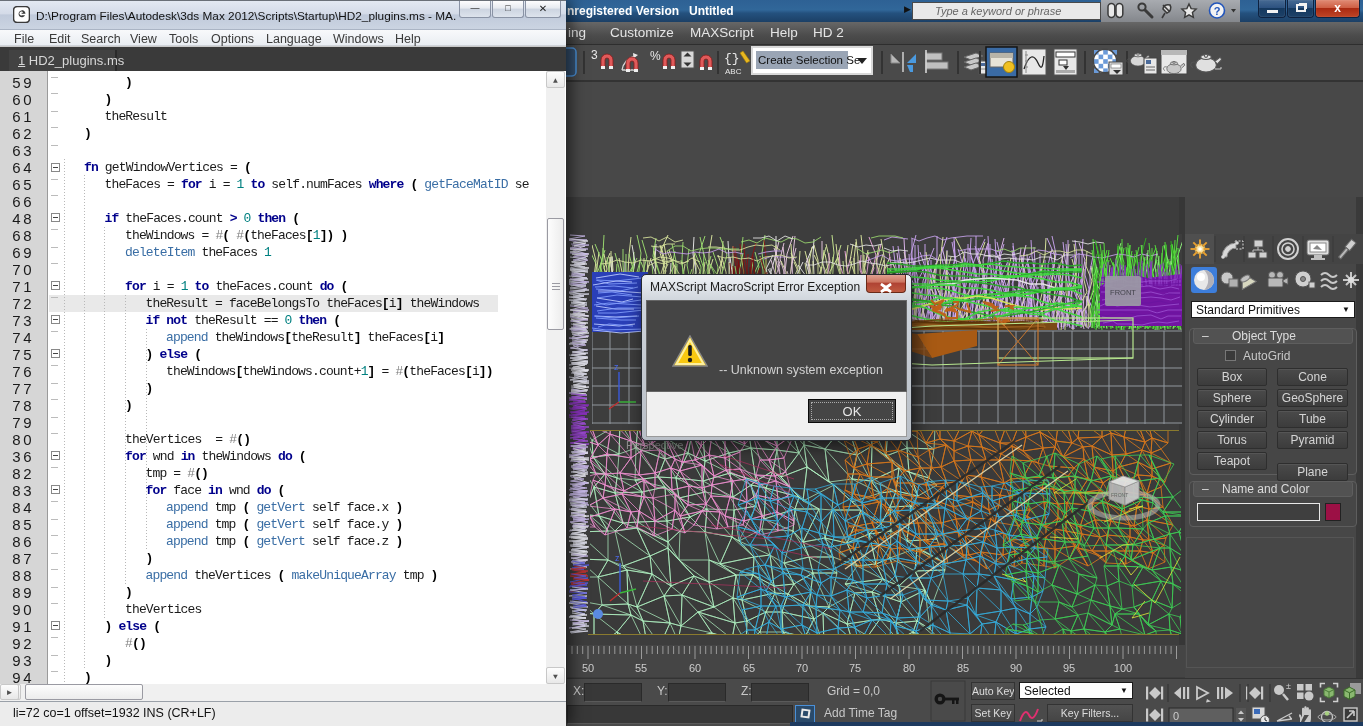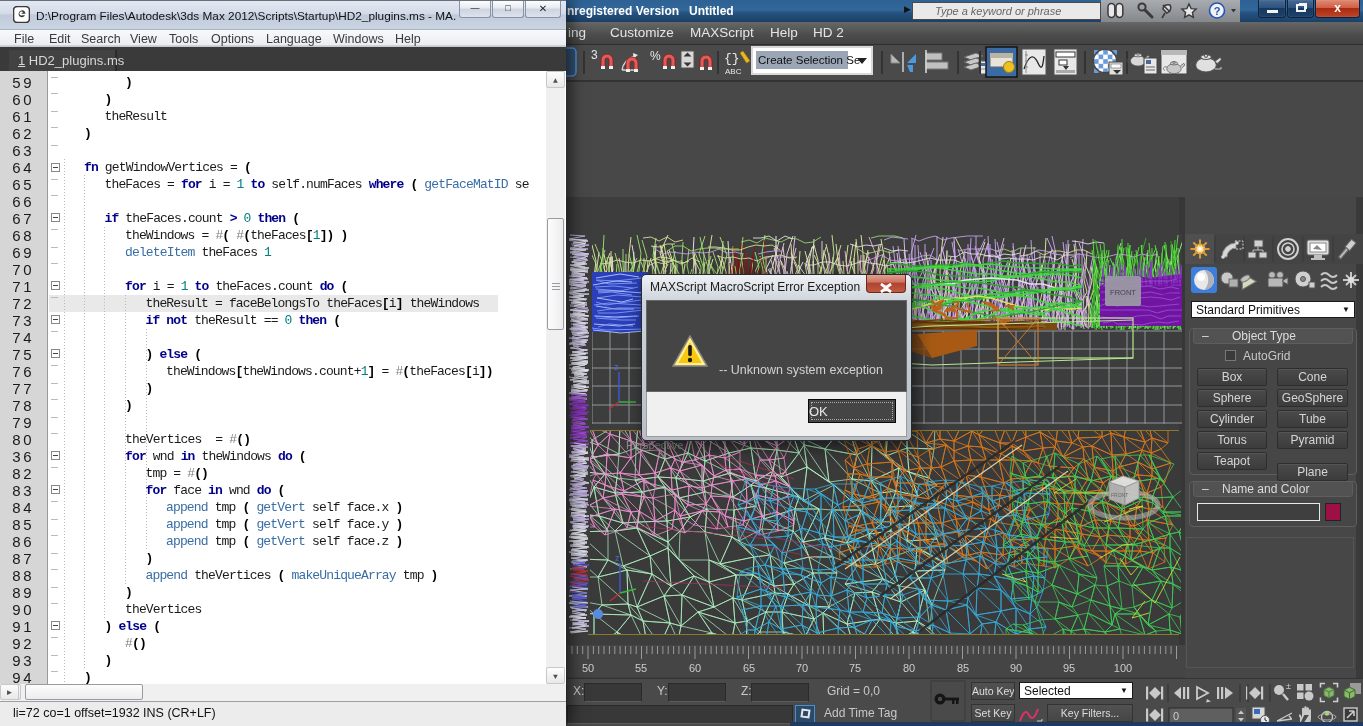--- a/index.html
+++ b/index.html
@@ -28,21 +28,21 @@
 .gbtn{position:absolute;background:linear-gradient(180deg,#525252,#454545);border:1px solid #333;color:#ddd;font-size:10.5px;text-align:center;line-height:17px;white-space:nowrap;overflow:hidden}
 #maxbottom{position:absolute;left:790px;top:722px;width:573px;height:4px;background:#1d3a5f}
 
 
 #dlg{position:absolute;left:641px;top:274px;width:271px;height:167px;background:linear-gradient(180deg,#eef1f5,#cdd3da 28px,#b9bfc7);border:1px solid #262a30;border-radius:5px;box-shadow:3px 5px 18px rgba(0,0,0,.6);z-index:20}
 .dlg-title{position:absolute;left:8px;top:5px;font-size:12px;color:#1a1a1a;white-space:nowrap}
 .dlg-x{position:absolute;right:5px;top:0px;width:40px;height:18px;background:linear-gradient(180deg,#e0a091 0%,#cd7661 40%,#b04434 50%,#c05a40 100%);border:1px solid #6a2a18;border-top:none;border-radius:0 0 4px 4px;text-align:center;padding-top:4px}
 .dlg-body{position:absolute;left:4px;top:25px;width:261px;height:92px;background:#454545;border:1px solid #666}
 .dlg-msg{position:absolute;left:72px;top:62px;color:#d2d2d2;font-size:12.5px}
 .dlg-foot{position:absolute;left:4px;top:117px;width:261px;height:45px;background:#f0f0f0;border:1px solid #9a9a9a;border-top:none}
-.dlg-ok{position:absolute;right:10px;top:7px;width:88px;height:24px;background:#454545;border:1px solid #0a0a0a;outline:1px dotted #aaa;outline-offset:-4px;color:#e8e8e8;font-size:13px;text-align:left;line-height:23px}
+.dlg-ok{position:absolute;right:10px;top:7px;width:88px;height:24px;background:#454545;border:1px solid #0a0a0a;outline:1px dotted #aaa;outline-offset:-4px;color:#e8e8e8;font-size:13px;text-align:center;line-height:23px}
 
 
 #editor{position:absolute;left:0;top:0;width:566px;height:726px;background:#fff;z-index:30;border-left:3px solid #95a1b5;border-right:3px solid #8995a9;box-shadow:5px 0 14px rgba(0,0,0,.55)}
 .ed-title{position:absolute;left:-3px;top:0;width:566px;height:30px;background:linear-gradient(180deg,#e3e9f2 0%,#d4dbe8 45%,#c0cadb 50%,#cbd4e2 100%);border-bottom:1px solid #aab4c4;border-top:1px solid #6a7078}
 .ed-ico{position:absolute;left:13px;top:5px}
 .ed-title-t{position:absolute;left:36px;top:8px;font-size:11.8px;color:#111;white-space:nowrap;width:421px;overflow:hidden}
 .wb{position:absolute;top:0px;height:17px;background:linear-gradient(180deg,#fdfdfe,#e6eaf0 45%,#ccd4e0 50%,#dde3ec);border:1px solid #8a93a5;border-top:none;color:#222;text-align:center;font-size:9px;line-height:15px;border-radius:0 0 3px 3px}
 .wb1{left:459px;width:32px}
 .wb2{left:492px;width:32px}
 .wb3{left:525px;width:36px;font-size:10px}
@@ -1722,41 +1722,42 @@
 <div class="ln" style="top:70.5px">63</div>
 <div class="tick" style="top:74px"></div>
 <div class="ln" style="top:87.5px">64</div>
 <div class="cl" style="top:87.5px;left:84.0px"><span class="k">fn</span> getWindowVertices = <b>(</b></div>
 <div class="fold" style="top:92px"></div>
 <div class="ln" style="top:104.5px">65</div>
 <div class="cl" style="top:104.5px;left:104.5px">theFaces = <span class="k">for</span> i = <span class="n">1</span> <span class="k">to</span> self.numFaces <span class="k">where</span> <b>(</b> <span class="f">getFaceMatID</span> se</div>
 <div class="tick" style="top:108px"></div>
 <div class="ln" style="top:121.5px">66</div>
 <div class="tick" style="top:124px"></div>
-<div class="ln" style="top:138.5px">67</div>
+<div class="ln" style="top:138.5px">48</div>
 <div class="cl" style="top:138.5px;left:104.5px"><span class="k">if</span> theFaces.count <span class="k">&gt;</span> <span class="n">0</span> <span class="k">then</span> <b>(</b></div>
 <div class="fold" style="top:142px"></div>
 <div class="ln" style="top:155.5px">68</div>
 <div class="cl" style="top:155.5px;left:125.0px">theWindows = <span class="h">#</span><b>(</b> <span class="h">#</span><b>(</b>theFaces<b>[</b><span class="n">1</span><b>])</b> <b>)</b></div>
 <div class="tick" style="top:158px"></div>
 <div class="ln" style="top:172.5px">69</div>
 <div class="cl" style="top:172.5px;left:125.0px"><span class="f">deleteItem</span> theFaces <span class="n">1</span></div>
 <div class="tick" style="top:176px"></div>
 <div class="ln" style="top:189.5px">70</div>
 <div class="tick" style="top:192px"></div>
 <div class="ln" style="top:206.5px">71</div>
 <div class="cl" style="top:206.5px;left:125.0px"><span class="k">for</span> i = <span class="n">1</span> <span class="k">to</span> theFaces.count <span class="k">do</span> <b>(</b></div>
 <div class="fold" style="top:210px"></div>
 <div class="ln" style="top:223.5px">72</div>
 <div class="cl" style="top:223.5px;left:145.5px">theResult = faceBelongsTo theFaces<b>[</b>i<b>]</b> theWindows</div>
 <div class="tick" style="top:226px"></div>
 <div class="ln" style="top:240.5px">73</div>
 <div class="cl" style="top:240.5px;left:145.5px"><span class="k">if</span> <span class="k">not</span> theResult == <span class="n">0</span> <span class="k">then</span> <b>(</b></div>
 <div class="fold" style="top:244px"></div>
 <div class="ln" style="top:257.5px">74</div>
+<div class="cl" style="top:257.5px;left:166.0px"><span class="f">append</span> theWindows<b>[</b>theResult<b>]</b> theFaces<b>[</b>i<b>]</b></div>
 <div class="tick" style="top:260px"></div>
 <div class="ln" style="top:274.5px">75</div>
 <div class="cl" style="top:274.5px;left:145.5px"><b>)</b> <span class="k">else</span> <b>(</b></div>
 <div class="fold" style="top:278px"></div>
 <div class="ln" style="top:291.5px">76</div>
 <div class="cl" style="top:291.5px;left:166.0px">theWindows<b>[</b>theWindows.count+<span class="n">1</span><b>]</b> = <span class="h">#</span><b>(</b>theFaces<b>[</b>i<b>])</b></div>
 <div class="tick" style="top:294px"></div>
 <div class="ln" style="top:308.5px">77</div>
 <div class="cl" style="top:308.5px;left:145.5px"><b>)</b></div>
 <div class="tick" style="top:312px"></div>

